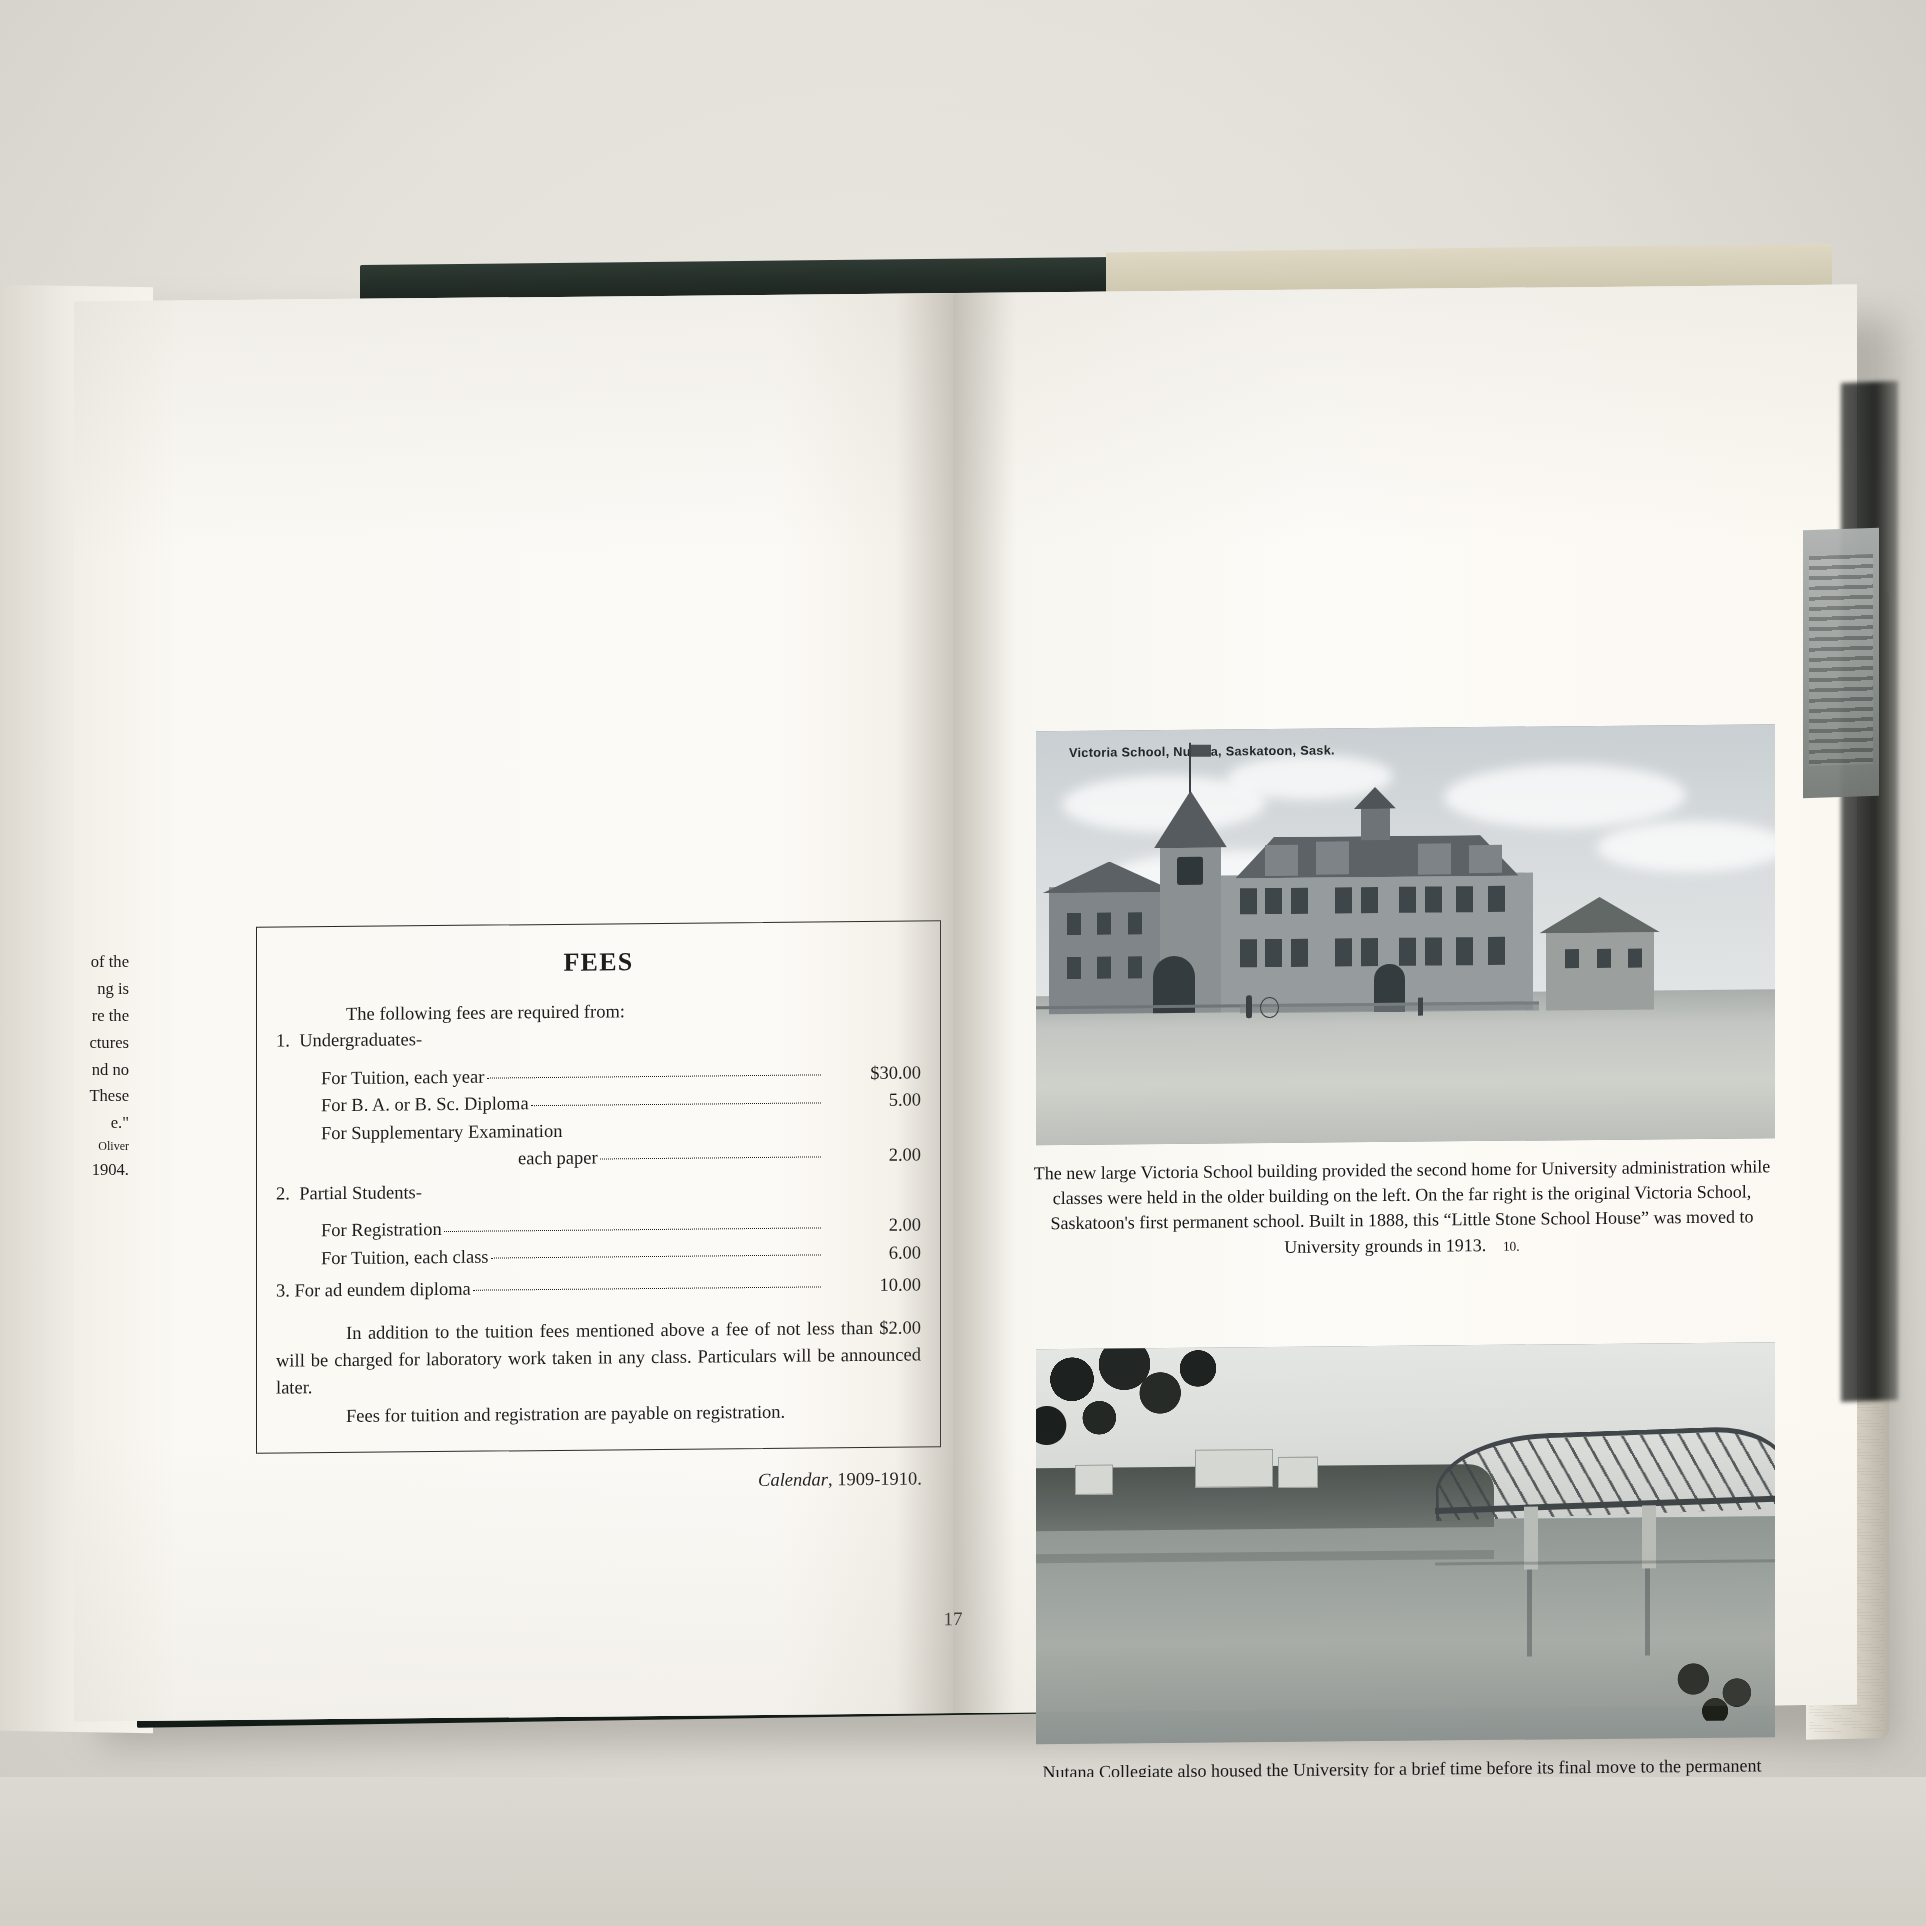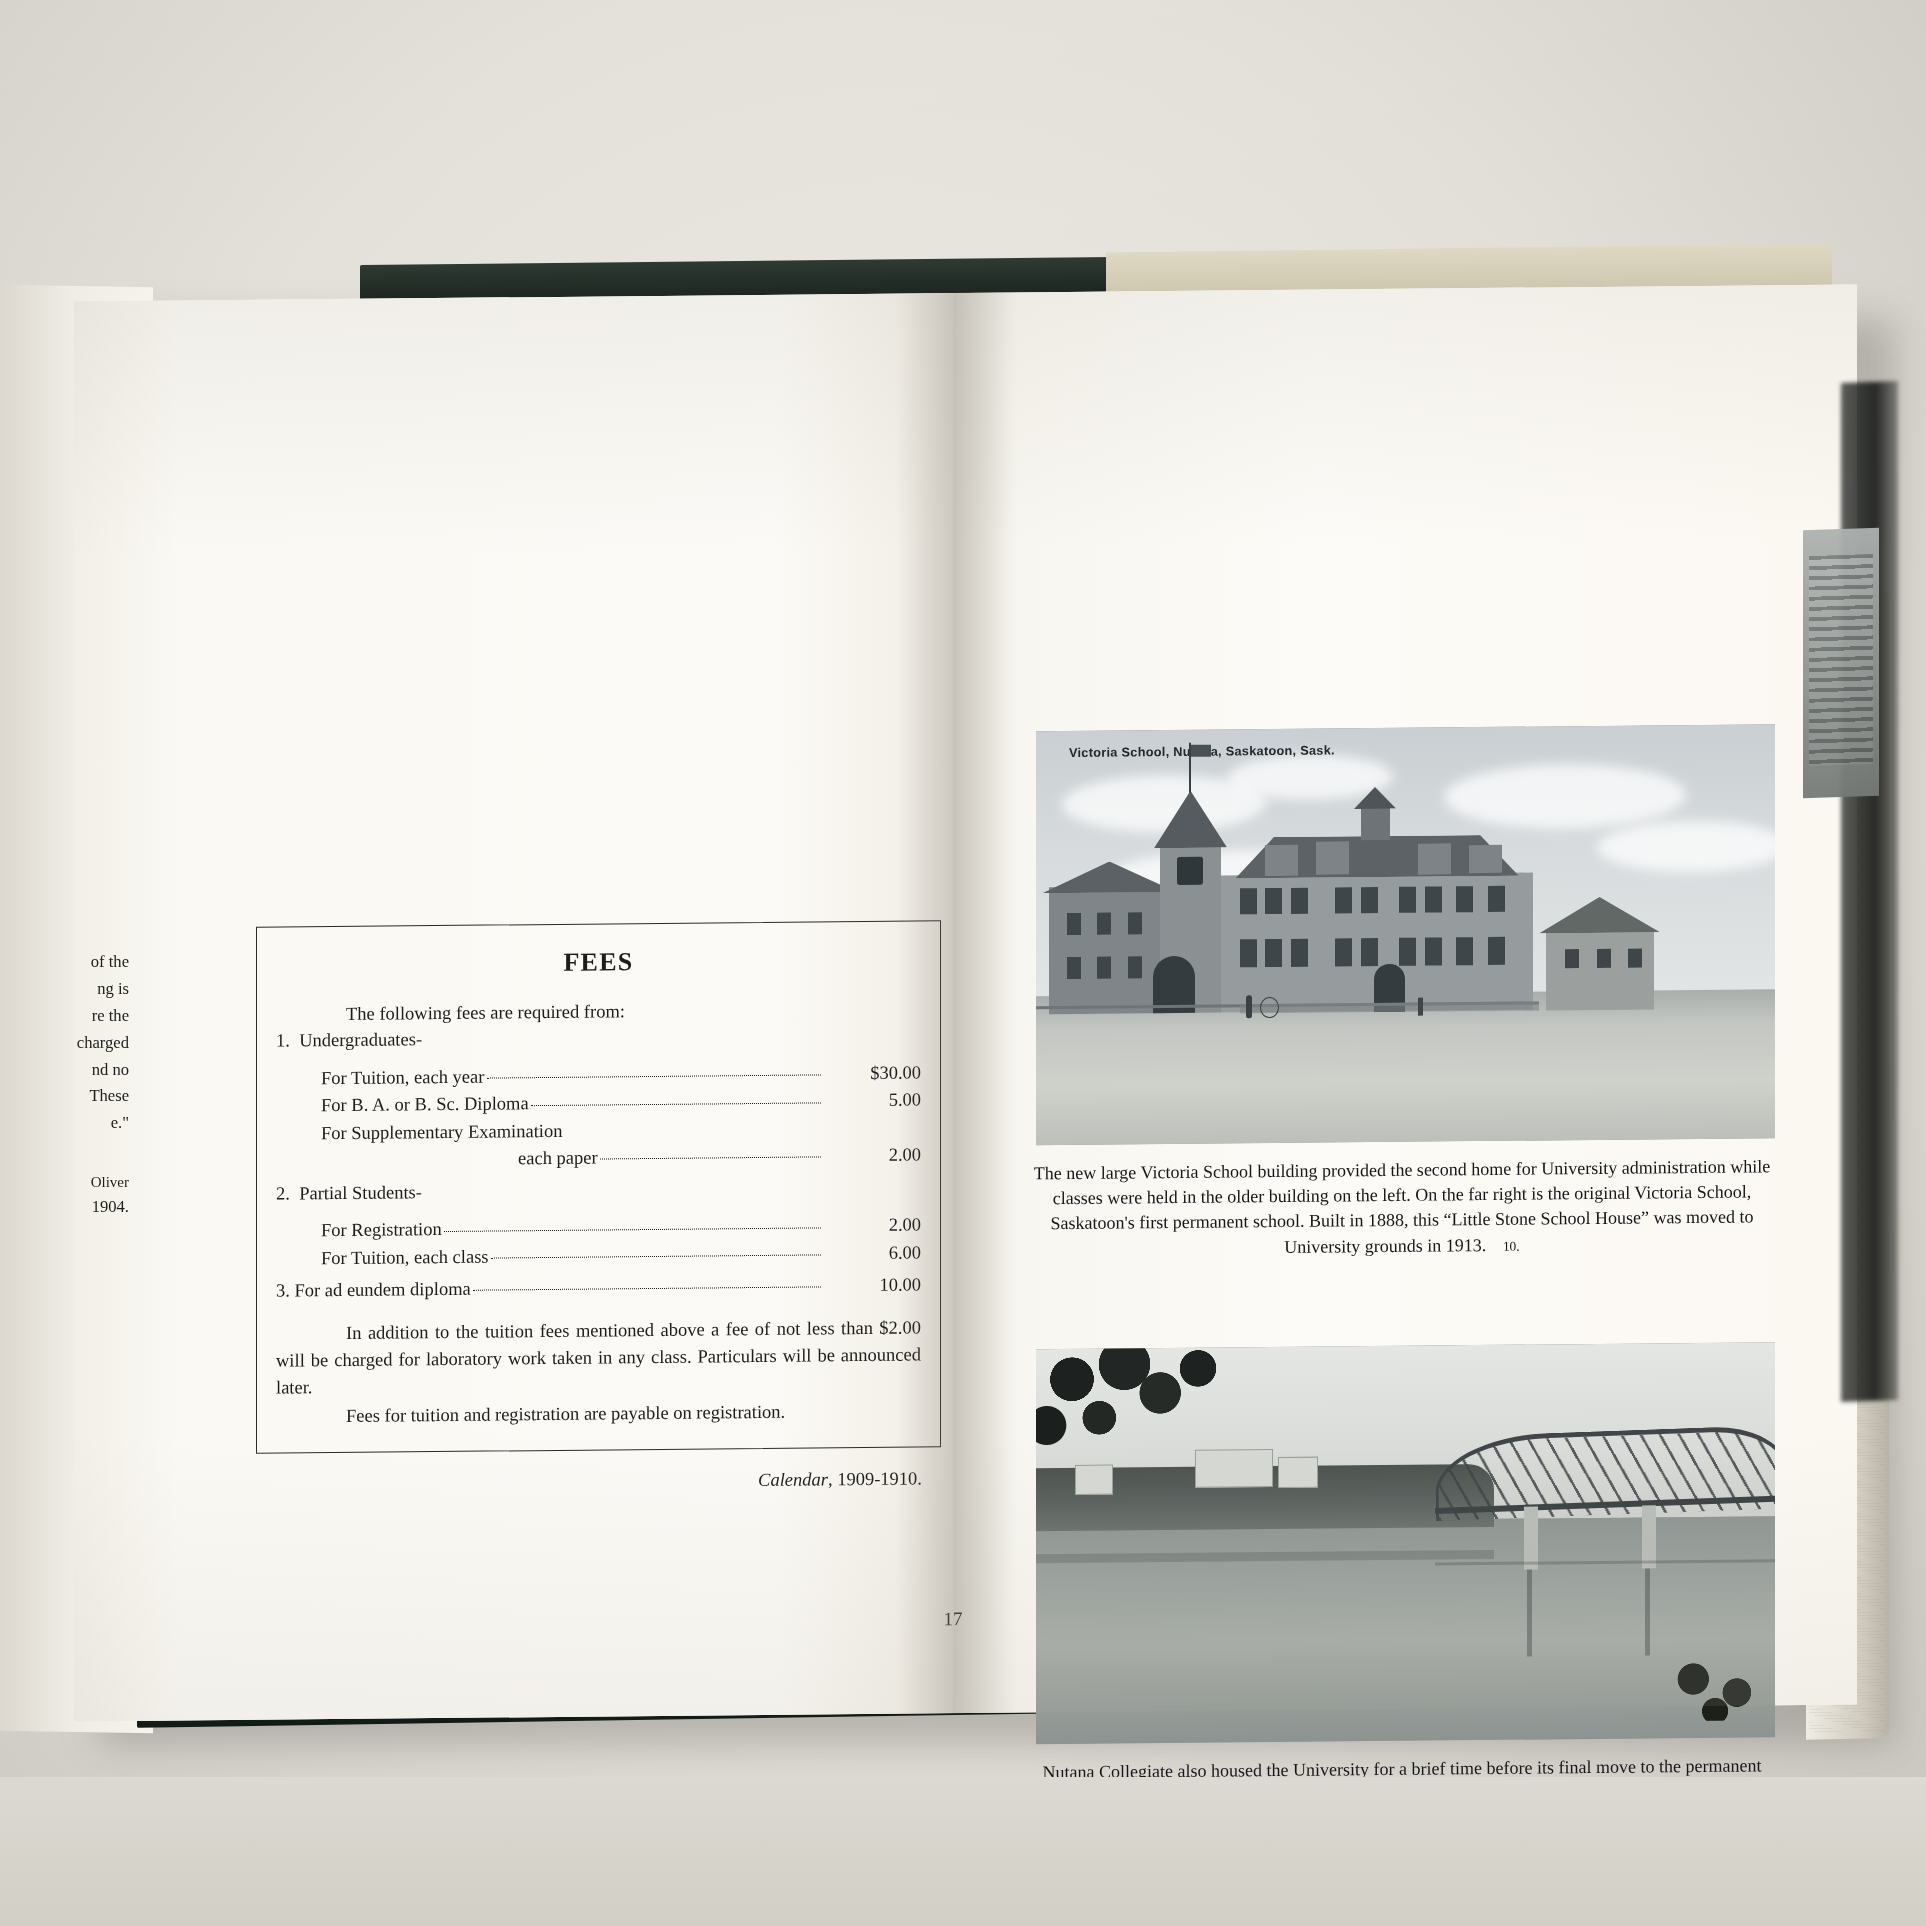--- a/index.html
+++ b/index.html
@@ -258,22 +258,21 @@
     position: absolute;
     left: -59px;
     top: 669px;
     width: 127px;
     font-size: 16.6px;
     line-height: 1.62;
     color: #1d1d1d;
     text-align: right;
   }
   .left-col-text .sig {
-    margin-top: 33px;
-    font-size: 15px;
+    font-size: 12px;
   }
 
   
   .page-number {
     position: absolute;
     left: 841px;
     top: 1315px;
     width: 76px;
     text-align: center;
     font-size: 19px;
@@ -645,21 +644,21 @@
       </div>
 
       <div class="gutter-shadow"></div>
       <div class="page-warm-shadow"></div>
     </div>
 
     <div class="left-col-text">
       <div>of the</div>
       <div>ng is</div>
       <div>re the</div>
-      <div>charged</div>
+      <div>ctures</div>
       <div>nd no</div>
       <div>These</div>
       <div>e."</div>
       <div class="sig">Oliver</div>
       <div>1904.</div>
     </div>
   </div>
 
   <div class="dark-gap"></div>
   <div class="edge-photo"></div>

